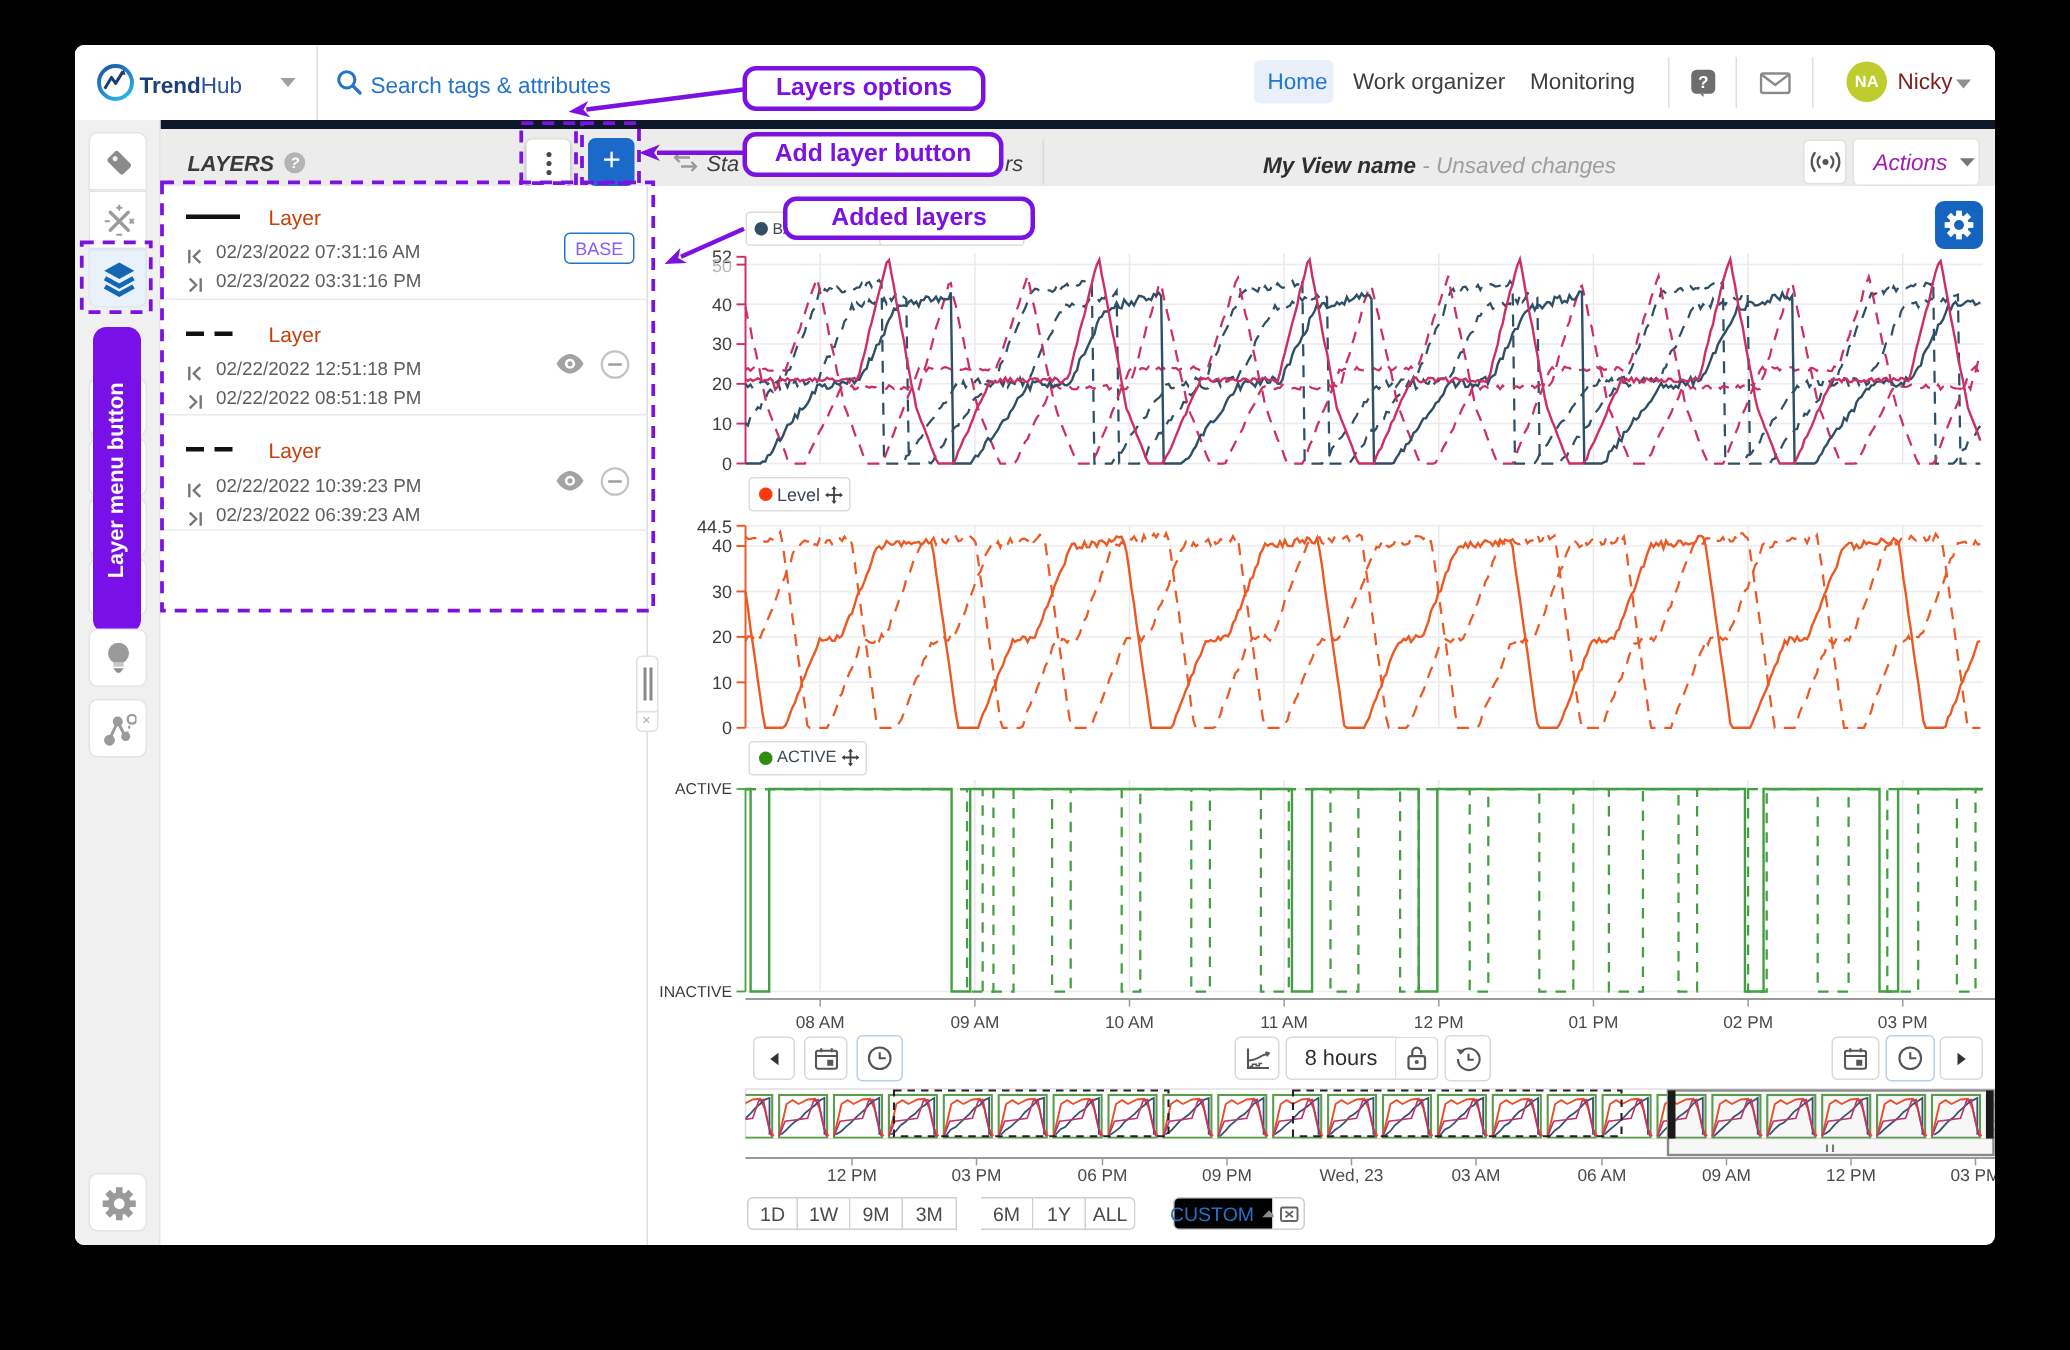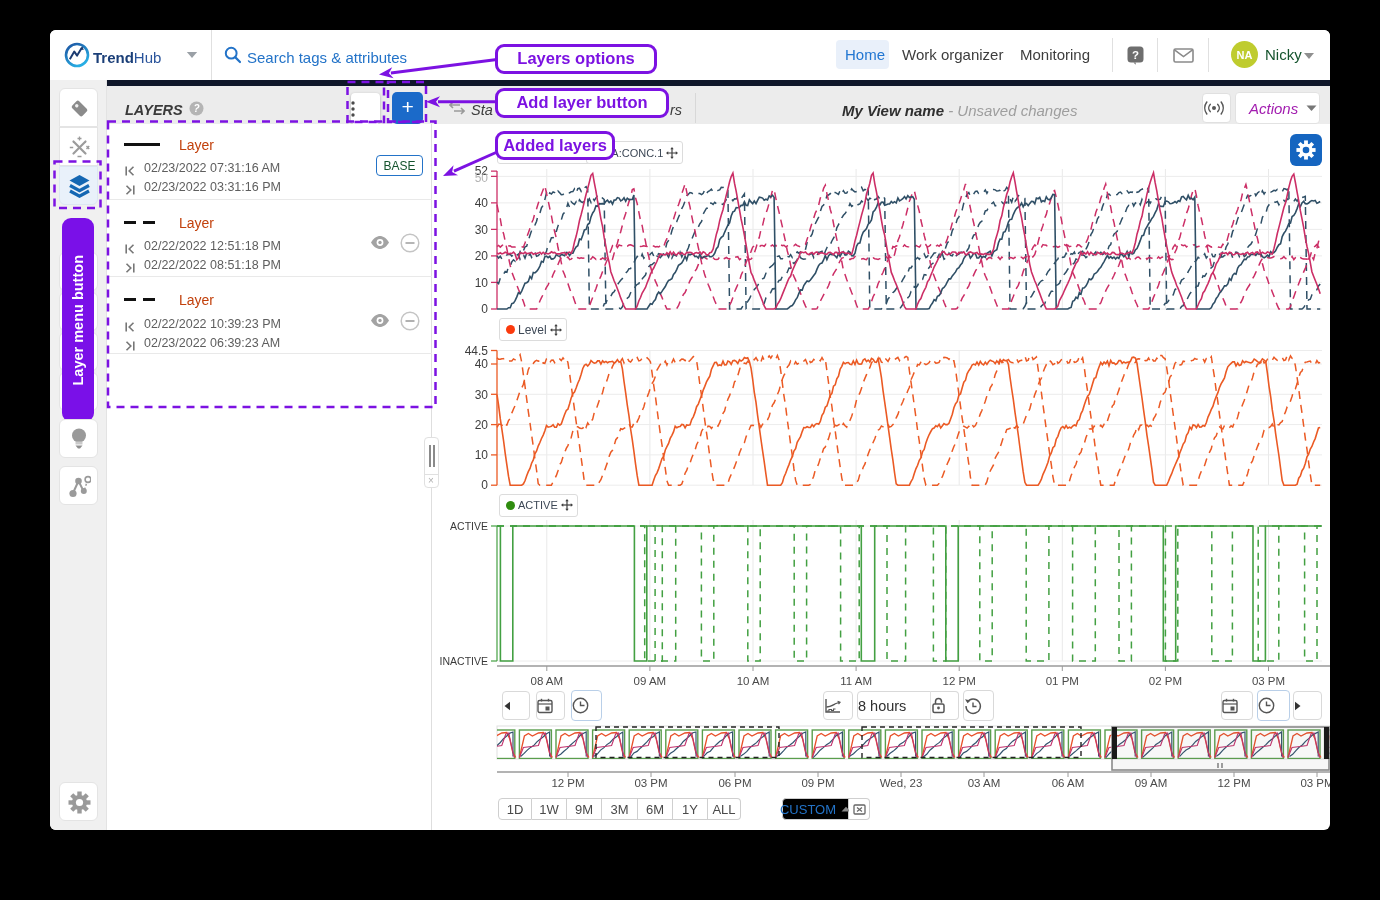--- a/index.html
+++ b/index.html
@@ -5,21 +5,21 @@
 .app { position:absolute; left:50px; top:30px; width:1280px; height:800px; background:#fff; border-radius:6px; overflow:hidden;padding-left:16px; }
 .abs { position:absolute; }
 .topbar { position:absolute; left:0; top:0; width:1280px; height:50px; background:#fff; }
 .graybar { position:absolute; left:0; top:50px; width:1364px; height:44px; background:#ececec; border-top:6px solid #0f172a;font-style:italic; }
 .sidebar { position:absolute; left:0; top:50px; width:57px; height:750px; background:#f0f0f0; border-right:1px solid #e3e3e3; }
 .sbox { position:absolute; left:9px; width:39px; height:39px; background:#fff; border:1px solid #e4e4e4; border-radius:6px; }
 .panel { position:absolute; left:57px; top:94px; width:325px; height:706px; background:#fff; border-right:1px solid #dedede; }
 .psep { position:absolute; left:0; width:325px; height:1px; background:#e9e9e9; }
 .ltitle { position:absolute; font-size:14px; color:#c2410c; }
 .ltime { position:absolute; font-size:12.5px; color:#5e5e5e; white-space:nowrap; }
-.btnw { position:absolute; background:#fff; border:1px solid #d9d9d9; border-radius:4px; display:flex; align-items:center; justify-content:flex-start; }
+.btnw { position:absolute; background:#fff; border:1px solid #d9d9d9; border-radius:4px; display:flex; align-items:center; justify-content:center; }
 .navtxt { position:absolute; font-size:15px; color:#3d3d3d; white-space:nowrap; }
 .vsep { position:absolute; width:1px; background:#e0e0e0; }
 .annbox { position:absolute; background:#fff; border:3px solid #7c12e2; border-radius:9px; color:#7c12e2; font-weight:bold; font-size:16.5px; display:flex; align-items:center; justify-content:center; z-index:60; }
 .chip { position:absolute; background:#fff; border:1px solid #dcdcdc; border-radius:3px; height:23px; display:inline-flex; align-items:center; padding:0 7px; gap:5px; white-space:nowrap; }
 .chip * { flex:0 0 auto; }
 .chip span { color:#3d4856; }
 .zbtn { border:1px solid #cfcfcf; background:#fff; color:#4a4a4a; font-size:13px; display:flex; align-items:center; justify-content:center; height:22px; border-left-width:0; }
 .zbtn svg { flex:0 0 auto; }
 </style></head>
 <body>
@@ -58,21 +58,21 @@
   <path d="M6.5,16.5 l2.2,2.2 l0,-2.2 z" fill="#6e6e6e"></path>
   <text x="8.5" y="12.6" font-size="11.5" font-weight="bold" fill="#fff" text-anchor="middle" font-family="Liberation Sans">?</text>
  </svg>
  <div class="vsep" style="left:1107px;top:8px;height:34px"></div>
  <svg class="abs" style="left:1123px;top:18px" width="21" height="15" viewBox="0 0 21 15">
   <rect x="1" y="1" width="19" height="13" rx="1.5" fill="none" stroke="#8a8a8a" stroke-width="1.6"></rect>
   <path d="M1.5,1.8 L10.5,8.6 L19.5,1.8" fill="none" stroke="#8a8a8a" stroke-width="1.6"></path>
  </svg>
  <div class="vsep" style="left:1158px;top:8px;height:34px"></div>
  <div class="abs" style="left:1181px;top:11px;width:27px;height:27px;border-radius:50%;background:#bfcc2e;color:#fff;font-size:11px;font-weight:bold;display:flex;align-items:center;justify-content:center">NA</div>
- <div class="navtxt" style="left:1215px;top:16px;color:#14532d">Nicky</div>
+ <div class="navtxt" style="left:1215px;top:16px;color:#7f1d1d">Nicky</div>
  <svg class="abs" style="left:1253px;top:22px" width="12" height="8" viewBox="0 0 12 8">
         <path d="M1,1 L6,7 L11,1 z" fill="#8f8f8f"></path>
       </svg>
 </div>
 
 <div class="graybar">
  <div class="navtxt" style="left:75px;top:16px;font-weight:bold;color:#3a3a3a;font-size:14.5px">LAYERS</div>
  <svg class="abs" style="left:139px;top:15px" width="15" height="15" viewBox="0 0 15 15">
   <circle cx="7.5" cy="7.5" r="7" fill="#b4b4b4"></circle>
   <text x="7.5" y="11" font-size="10" font-weight="bold" fill="#fff" text-anchor="middle" font-family="Liberation Sans">?</text>
@@ -179,21 +179,21 @@
           <rect x="9.3" y="0.5" width="4.4" height="5.9" fill="#9a9a9a" transform="rotate(270 11.5 11.5)"></rect>
           <rect x="9.3" y="0.5" width="4.4" height="5.9" fill="#9a9a9a" transform="rotate(315 11.5 11.5)"></rect>
           <circle cx="11.5" cy="11.5" r="3.6" fill="#fff"></circle>
         </svg>
  </div>
 </div>
 
 <div class="panel">
 <div class="abs" style="left:17px;top:19px;width:36px;height:2.5px;background:#111"></div>
 <div class="ltitle" style="left:72px;top:13px">Layer</div>
-<div class="abs" style="left:269px;top:31px;width:47px;height:21px;border:1.5px solid #2373c8;border-radius:4px;color:#14532d;font-size:12px;display:flex;align-items:center;justify-content:center">BASE</div>
+<div class="abs" style="left:269px;top:31px;width:47px;height:21px;border:1.5px solid #2373c8;border-radius:4px;color:#8b5cf6;font-size:12px;display:flex;align-items:center;justify-content:center">BASE</div>
 <svg class="abs" style="left:18px;top:42px" width="10" height="10" viewBox="0 0 10 10">
         <line x1="1.2" y1="0.5" x2="1.2" y2="9.5" stroke="#777" stroke-width="1.6"></line>
         <path d="M8.5,0.8 L4.2,5 L8.5,9.2" fill="none" stroke="#777" stroke-width="1.6"></path>
       </svg>
       <div class="ltime" style="left:37px;top:37px">02/23/2022 07:31:16 AM</div>
 <svg class="abs" style="left:18px;top:61px" width="10" height="10" viewBox="0 0 10 10">
         <line x1="8.8" y1="0.5" x2="8.8" y2="9.5" stroke="#777" stroke-width="1.6"></line>
         <path d="M1.5,0.8 L5.8,5 L1.5,9.2" fill="none" stroke="#777" stroke-width="1.6"></path>
       </svg>
       <div class="ltime" style="left:37px;top:56px">02/23/2022 03:31:16 PM</div>
@@ -563,21 +563,21 @@
 <div class="btnw" style="left:1243px;top:661px;width:29px;height:29px;">
       <svg width="8" height="10" viewBox="0 0 8 10">
         <path d="M1,0.8 L6.5,5 L1,9.2 z" fill="#333"></path>
       </svg>
     </div>
 <div class="abs" style="left:448px;top:768px;display:flex">
 <div class="zbtn" style="width:34px;border-left-width:1px;border-radius:4px 0 0 4px;">1D</div>
 <div class="zbtn" style="width:35px;">1W</div>
 <div class="zbtn" style="width:35px;">9M</div>
 <div class="zbtn" style="width:36px;">3M</div>
-<div class="zbtn" style="width:35px;">6M</div>
+<div class="zbtn" style="width:35px;margin-left:16px;">6M</div>
 <div class="zbtn" style="width:35px;">1Y</div>
 <div class="zbtn" style="width:33px;border-radius:0 4px 4px 0;">ALL</div>
 </div>
 <div class="abs" style="left:732px;top:768px;display:flex">
 <div class="zbtn" style="width:67px;border-left-width:1px;border-radius:4px 0 0 4px;background:#000000;color:#2373c8;font-size:13px;gap:5px">CUSTOM <svg width="10" height="6" viewBox="0 0 10 6">
           <path d="M0.5,5.5 L5,0.8 L9.5,5.5 z" fill="#8a8a8a"></path>
         </svg></div>
 <div class="zbtn" style="width:21px;border-radius:0 4px 4px 0;">
         <svg width="13" height="11" viewBox="0 0 13 11">
           <rect x="1" y="1" width="11" height="9" rx="1" fill="none" stroke="#666" stroke-width="1.3"></rect>
@@ -593,12 +593,12 @@
 <rect x="54.5" y="161.5" width="46" height="46.5" fill="none" stroke="#7c12e2" stroke-width="2.5" stroke-dasharray="8 6"></rect>
 <line x1="497" y1="59.5" x2="390.904" y2="72.9868" stroke="#7c12e2" stroke-width="3"></line>
     <path d="M379,74.5 L392.195,67.2785 L388.92,73.239 L393.582,78.1906 z" fill="#7c12e2"></path>
 <line x1="497" y1="101.8" x2="438" y2="101.8" stroke="#7c12e2" stroke-width="3"></line>
     <path d="M426,101.8 L440,96.3 L436,101.8 L440,107.3 z" fill="#7c12e2"></path>
 <line x1="496" y1="152.5" x2="453.97" y2="171.136" stroke="#7c12e2" stroke-width="3"></line>
     <path d="M443,176 L453.569,165.297 L452.142,171.947 L458.028,175.353 z" fill="#7c12e2"></path>
 </svg>
 <div class="annbox" style="left:495px;top:43.5px;width:162px;height:30px">Layers options</div>
 <div class="annbox" style="left:495px;top:87.5px;width:174px;height:30px">Add layer button</div>
-<div class="annbox" style="left:495px;top:131px;width:120px;height:29px">Added layers</div>
+<div class="annbox" style="left:522px;top:131px;width:168px;height:29px">Added layers</div>
 </body></html>

